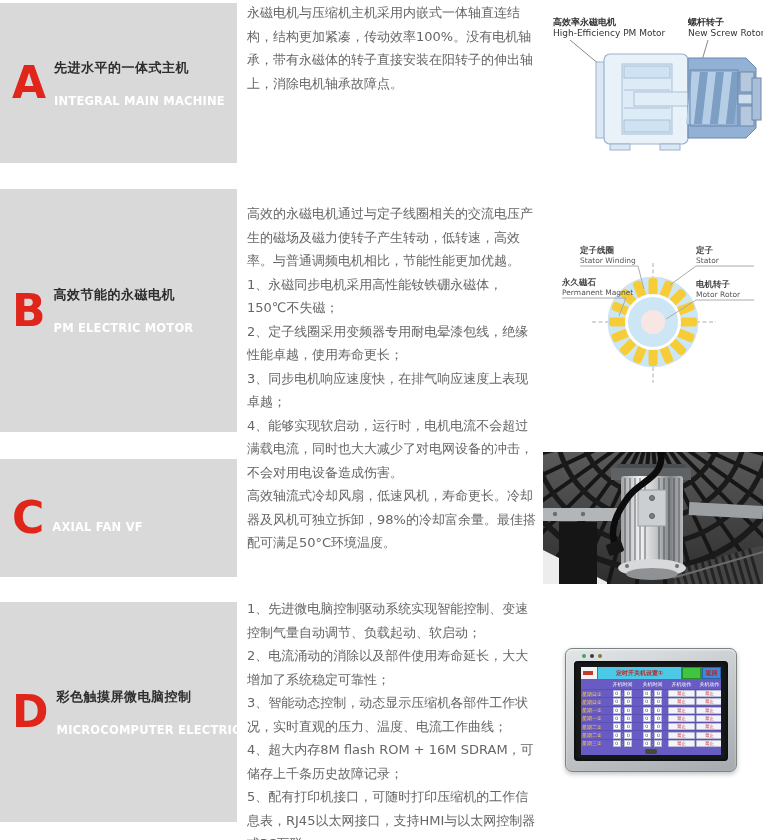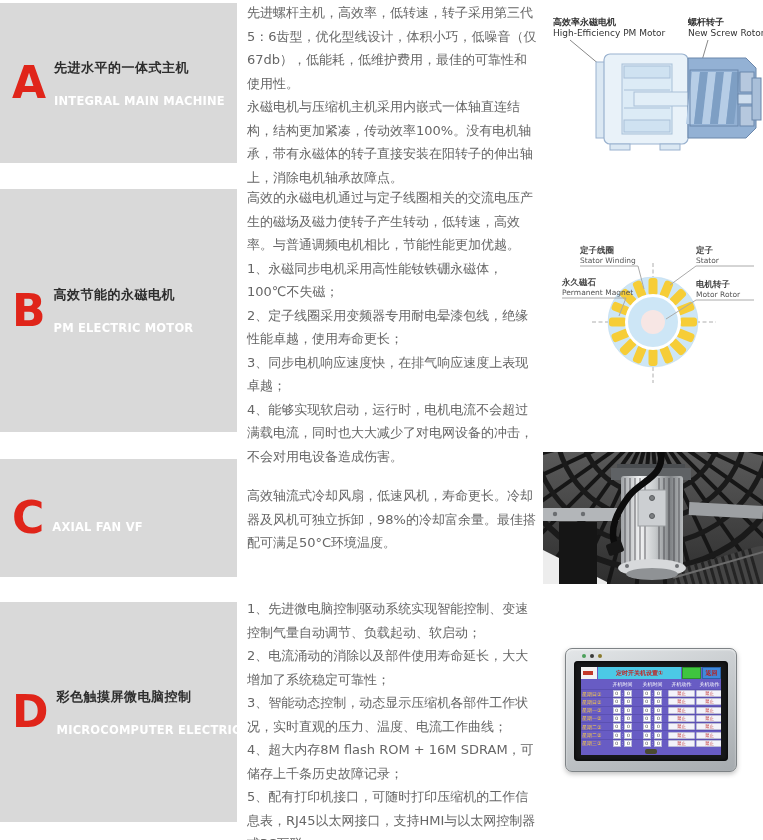--- a/index.html
+++ b/index.html
@@ -14,21 +14,21 @@
   .banner .t-sub{font-size:11.5px;font-weight:bold;color:#ffffff;letter-spacing:.2px;margin-top:17px;white-space:nowrap;}
   #banner-a{top:3px;height:160px;}
   #banner-b{top:189px;height:243px;}
   #banner-c{top:459px;height:118px;}
   #banner-d{top:602px;height:220px;}
 
   
   .copy{position:absolute;left:247px;width:292px;font-size:13px;line-height:23.5px;color:#666;}
   .copy p{margin:0;}
   #copy-a{top:1px;}
-  #copy-b{top:186px;}
+  #copy-b{top:202px;}
   #copy-c{top:484px;}
   #copy-d{top:597px;}
 
   
   .fig{position:absolute;display:block;}
   #fig-a{left:540px;top:0;width:223px;height:180px;}
   #fig-b{left:540px;top:223px;width:223px;height:200px;}
   #fig-c{left:543px;top:452px;width:220px;height:132px;}
   .fl-cn{font-size:9px;font-weight:bold;fill:#333;}
   .fl-en{font-size:9px;fill:#333;}
@@ -68,21 +68,20 @@
 <div id="canvas">
 
   <div class="banner" id="banner-a">
     <span class="letter">A</span>
     <span>
       <div class="t-title">先进水平的一体式主机</div>
       <div class="t-sub">INTEGRAL MAIN MACHINE</div>
     </span>
   </div>
   <div class="copy" id="copy-a">
-    <p>先进螺杆主机，高效率，低转速，转子采用第三代5：6齿型，优化型线设计，体积小巧，低噪音（仅67db），低能耗，低维护费用，最佳的可靠性和使用性。</p>
     <p>永磁电机与压缩机主机采用内嵌式一体轴直连结构，结构更加紧凑，传动效率100%。没有电机轴承，带有永磁体的转子直接安装在阳转子的伸出轴上，消除电机轴承故障点。</p>
   </div>
 
   <svg class="fig" id="fig-a" viewBox="0 0 223 180">
     <text class="fl-cn" x="13" y="25">高效率永磁电机</text>
     <text class="fl-en" x="13" y="36">High-Efficiency PM Motor</text>
     <text class="fl-cn" x="148" y="25">螺杆转子</text>
     <text class="fl-en" x="148" y="36">New Screw Rotor</text>
     <path d="M30,40 L66,70" stroke="#888" stroke-width="1" fill="none"></path>
     <path d="M168,40 L158,74" stroke="#888" stroke-width="1" fill="none"></path>
@@ -116,21 +115,21 @@
 
   <div class="banner" id="banner-b">
     <span class="letter">B</span>
     <span>
       <div class="t-title">高效节能的永磁电机</div>
       <div class="t-sub">PM ELECTRIC MOTOR</div>
     </span>
   </div>
   <div class="copy" id="copy-b">
     <p>高效的永磁电机通过与定子线圈相关的交流电压产生的磁场及磁力使转子产生转动，低转速，高效率。与普通调频电机相比，节能性能更加优越。</p>
-    <p>1、永磁同步电机采用高性能钕铁硼永磁体，100℃不失磁；</p>
+    <p>1、永磁同步电机采用高性能钕铁硼永磁体，150℃不失磁；</p>
     <p>2、定子线圈采用变频器专用耐电晕漆包线，绝缘性能卓越，使用寿命更长；</p>
     <p>3、同步电机响应速度快，在排气响应速度上表现卓越；</p>
     <p>4、能够实现软启动，运行时，电机电流不会超过满载电流，同时也大大减少了对电网设备的冲击，不会对用电设备造成伤害。</p>
   </div>
 
   <svg class="fig" id="fig-b" viewBox="0 0 223 200">
     <line x1="52" y1="99" x2="176" y2="99" stroke="#9a9a9a" stroke-width="0.8" stroke-dasharray="4 2.5"></line>
     <line x1="113" y1="40" x2="113" y2="160" stroke="#9a9a9a" stroke-width="0.8" stroke-dasharray="4 2.5"></line>
     <circle cx="113" cy="99" r="45" fill="#cde6f6" stroke="#bcd9ec" stroke-width="0.5"></circle>
     <g fill="#f6cd37">

